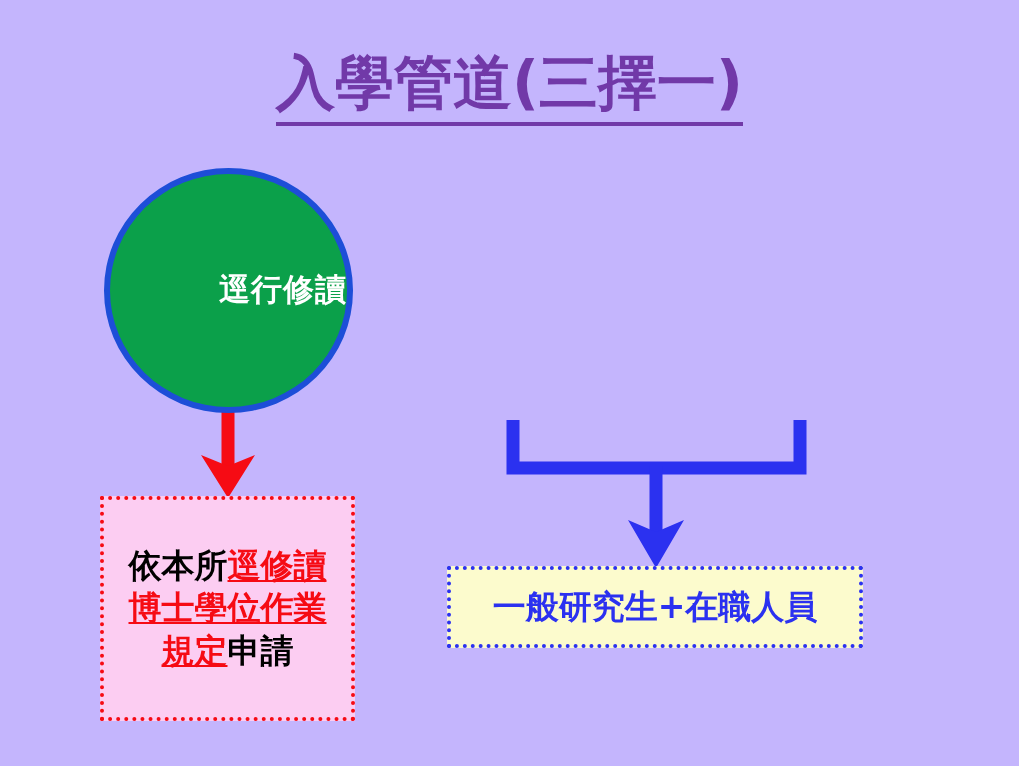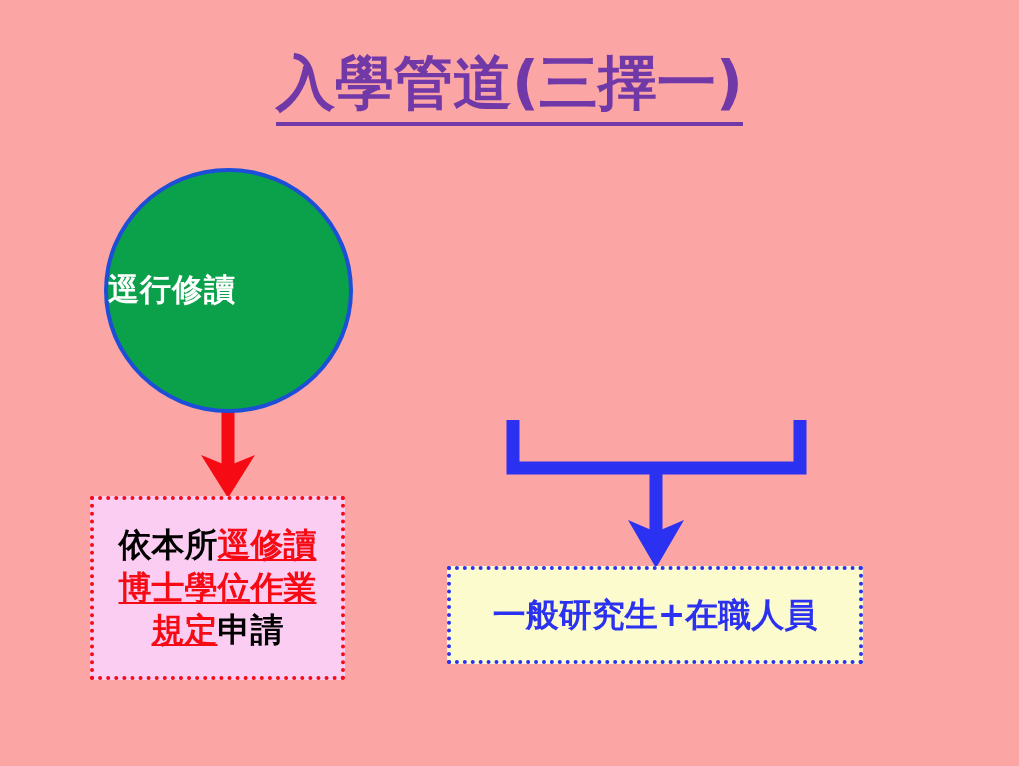--- a/index.html
+++ b/index.html
@@ -8,21 +8,21 @@
     padding: 0;
     background: #ffffff;
   }
   body {
     font-family: "DejaVu Sans", "Liberation Sans", sans-serif;
   }
   #slide {
     position: relative;
     width: 1019px;
     height: 766px;
-    background: #fca5a5;
+    background: #c4b5fd;
     overflow: hidden;
   }
 
   
   .title {
     position: absolute;
     left: 0;
     top: 52px;
     width: 1019px;
     text-align: center;
@@ -35,26 +35,26 @@
   }
   .title .ul {
     border-bottom: 4px solid #7139a8;
     padding-bottom: 5px;
   }
 
   
   .circle {
     position: absolute;
     background: #0ba04a;
-    border: 4px solid #1d4ed8;
+    border: 6px solid #1d4ed8;
     border-radius: 50%;
     box-sizing: border-box;
     display: flex;
     align-items: center;
-    justify-content: flex-start;
+    justify-content: flex-end;
   }
   .circle .label {
     font-size: 31px;
     font-weight: bold;
     color: #ffffff;
     white-space: nowrap;
     letter-spacing: 1px;
     transform: translateY(-1px);
   }
   #circle-1 { left: 104px; top: 168px; width: 249px; height: 245px; }
@@ -67,24 +67,24 @@
     left: 0;
     top: 0;
     width: 1019px;
     height: 766px;
     pointer-events: none;
   }
 
   
   #pink-box {
     position: absolute;
-    left: 90px;
+    left: 100px;
     top: 496px;
     width: 255px;
-    height: 184px;
+    height: 225px;
     background: #fccdf2;
     border: 4px dotted #f60b14;
     box-sizing: border-box;
     display: flex;
     align-items: center;
     justify-content: center;
   }
   #pink-box .body {
     font-size: 33px;
     font-weight: bold;
@@ -100,21 +100,21 @@
     text-decoration-thickness: 2px;
     text-underline-offset: 3px;
   }
 
   
   #yellow-box {
     position: absolute;
     left: 447px;
     top: 566px;
     width: 416px;
-    height: 98px;
+    height: 82px;
     background: #fcfbcd;
     border: 4px dotted #2b31f0;
     box-sizing: border-box;
     display: flex;
     align-items: center;
     justify-content: center;
   }
   #yellow-box .body {
     font-size: 33px;
     font-weight: bold;

